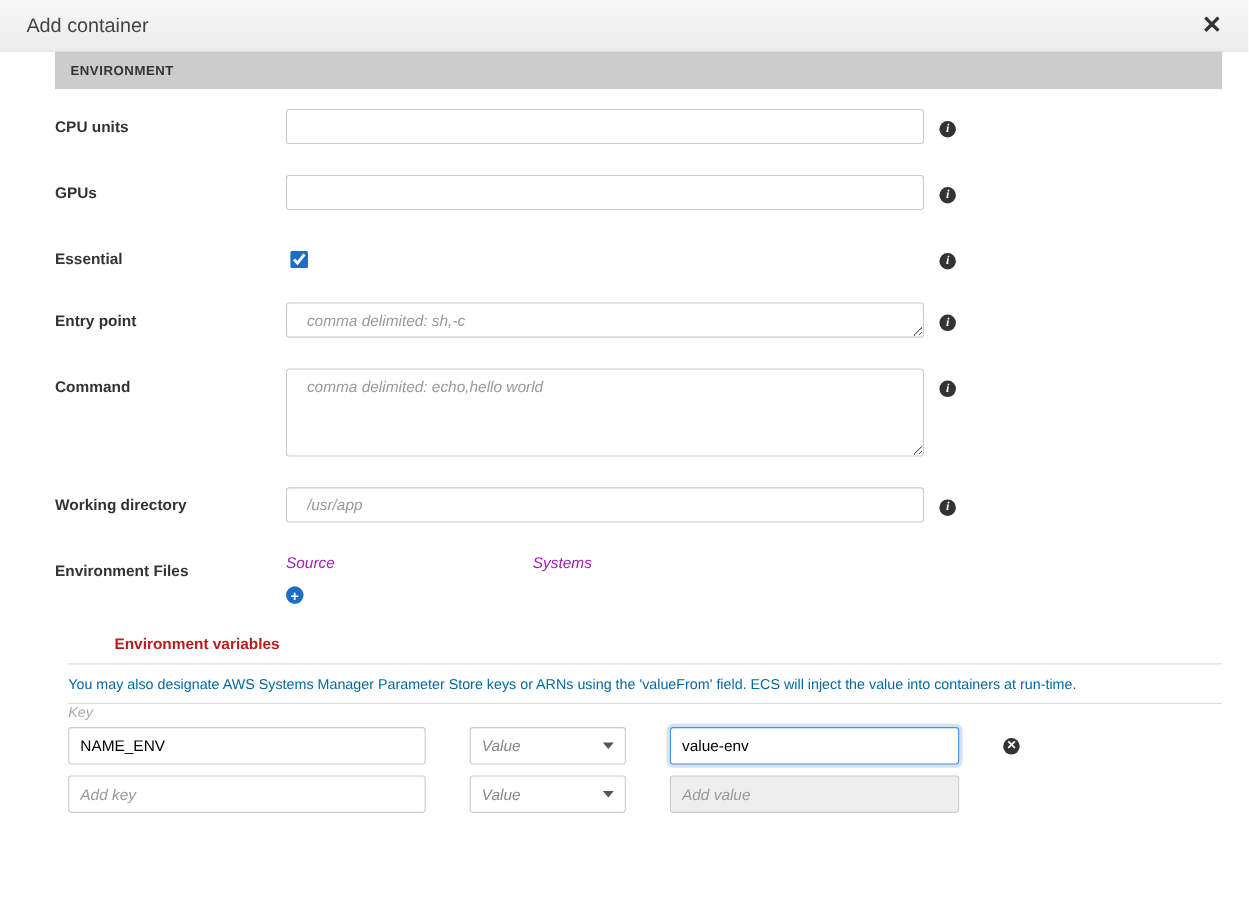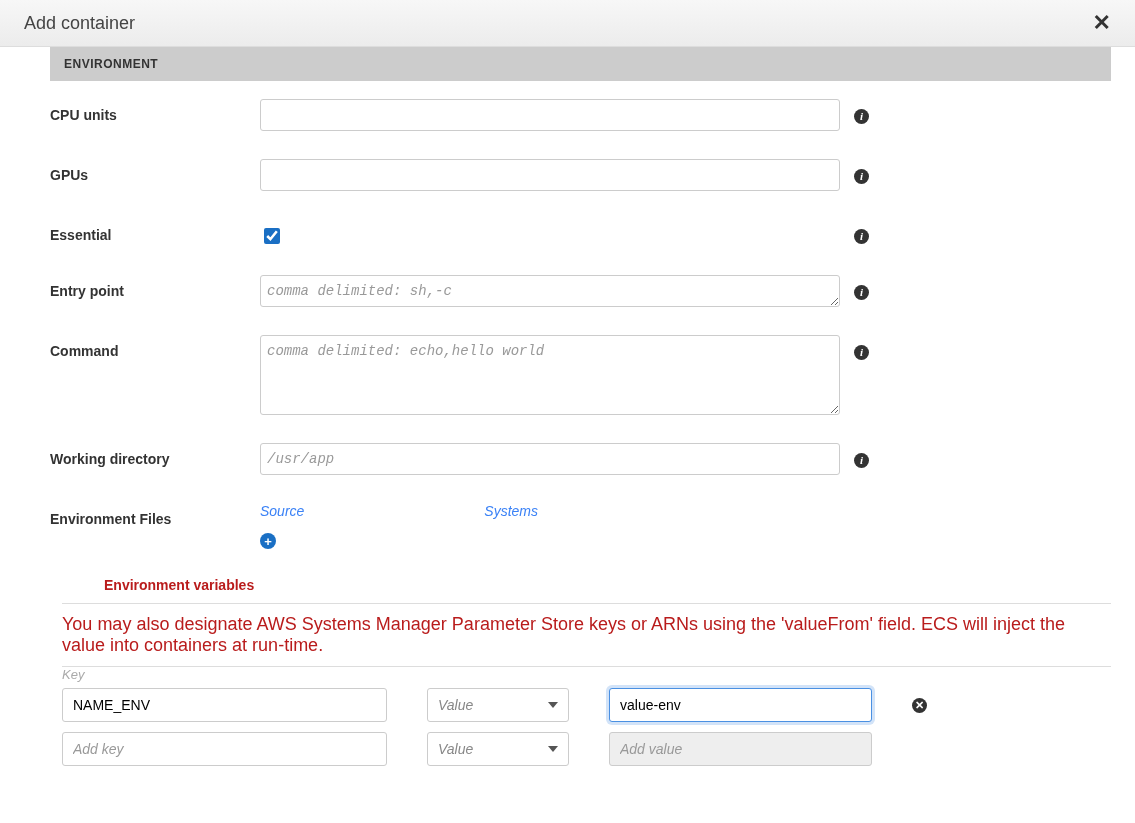--- a/index.html
+++ b/index.html
@@ -65,23 +65,23 @@
     flex-direction: column;
   }
   .info-wrap {
     padding-left: 14px;
     padding-top: 8px;
   }
   input[type="text"].full, textarea.full {
     width: 100%;
     border: 1px solid #ccc;
     border-radius: 3px;
-    padding: 7px 6px;
-    font-size: 14px;
-    font-family: Liberation Mono, monospace;
+    padding: 7px 18px;
+    font-size: 14px;
+    font-family: Liberation Sans, sans-serif;
     color: #4c1d95;
   }
   textarea.full {
     resize: both;
     font-style: normal;
   }
   textarea::placeholder, input::placeholder {
     color: #999;
     font-style: italic;
   }
@@ -107,21 +107,21 @@
     font-size: 11px;
     align-items: center;
     justify-content: center;
     cursor: pointer;
   }
   .env-files-cols {
     display: flex;
     gap: 180px;
   }
   .col-header {
-    color: #3b82f6;
+    color: #a21caf;
     font-style: italic;
     font-size: 14px;
   }
   .plus-circle {
     display: inline-flex;
     width: 16px;
     height: 16px;
     border-radius: 50%;
     background: #1a6fc4;
     color: #fff;
@@ -139,22 +139,22 @@
     margin: 6px 24px 10px 104px;
     font-size: 14px;
   }
   .hr {
     border: none;
     border-top: 1px solid #ddd;
     margin: 6px 24px 0 62px;
   }
   .help-text {
     margin: 10px 24px 10px 62px;
-    font-size: 18px;
-    color: #b91c1c;
+    font-size: 13px;
+    color: #0369a1;
   }
   .env-vars-area {
     margin: 0 24px 0 62px;
   }
   .key-label {
     color: #aaa;
     font-style: italic;
     font-size: 13px;
     margin-bottom: 6px;
   }

